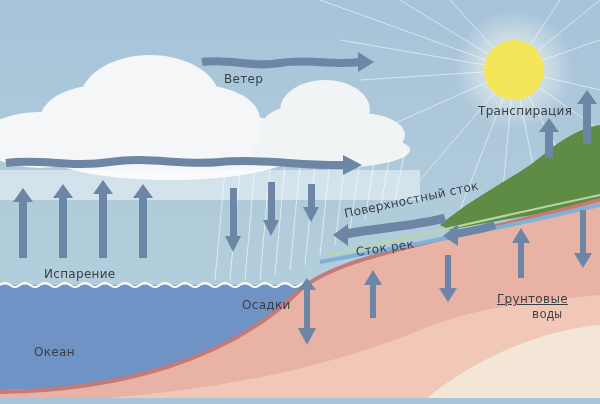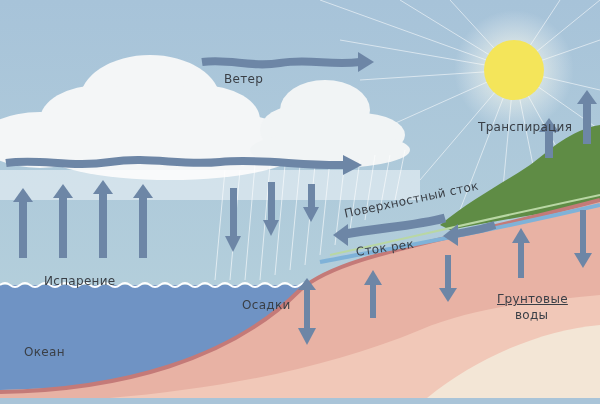--- a/index.html
+++ b/index.html
@@ -142,21 +142,21 @@
       <rect x="445" y="255" width="6" height="35"></rect>
         <polygon points="439,288 448,302 457,288"></polygon>
       <rect x="518" y="240" width="6" height="38"></rect>
         <polygon points="512,243 521,228 530,243"></polygon>
       <rect x="580" y="210" width="6" height="45"></rect>
         <polygon points="574,253 583,268 592,253"></polygon>
     </g>
   </svg>
 
   <div class="lbl" style="left:224px;top:72px;">Ветер</div>
-  <div class="lbl" style="left:478px;top:120px;">Транспирация</div>
+  <div class="lbl" style="left:478px;top:104px;">Транспирация</div>
   <div class="lbl" style="left:343px;top:207px;transform:rotate(-12deg);transform-origin:left top;">Поверхностный сток</div>
   <div class="lbl" style="left:355px;top:245px;transform:rotate(-8deg);transform-origin:left top;">Сток рек</div>
-  <div class="lbl" style="left:44px;top:274px;">Испарение</div>
+  <div class="lbl" style="left:44px;top:267px;">Испарение</div>
   <div class="lbl" style="left:242px;top:262px;margin-top:36px;">Осадки</div>
-  <div class="lbl" style="left:24px;top:345px;">Океан</div>
+  <div class="lbl" style="left:34px;top:345px;">Океан</div>
   <div class="lbl" style="left:497px;top:292px;text-decoration:underline;">Грунтовые</div>
-  <div class="lbl" style="left:515px;top:308px;">воды</div>
+  <div class="lbl" style="left:532px;top:308px;font-family:Liberation Mono, monospace;">воды</div>
 </div>
 
 </body></html>

